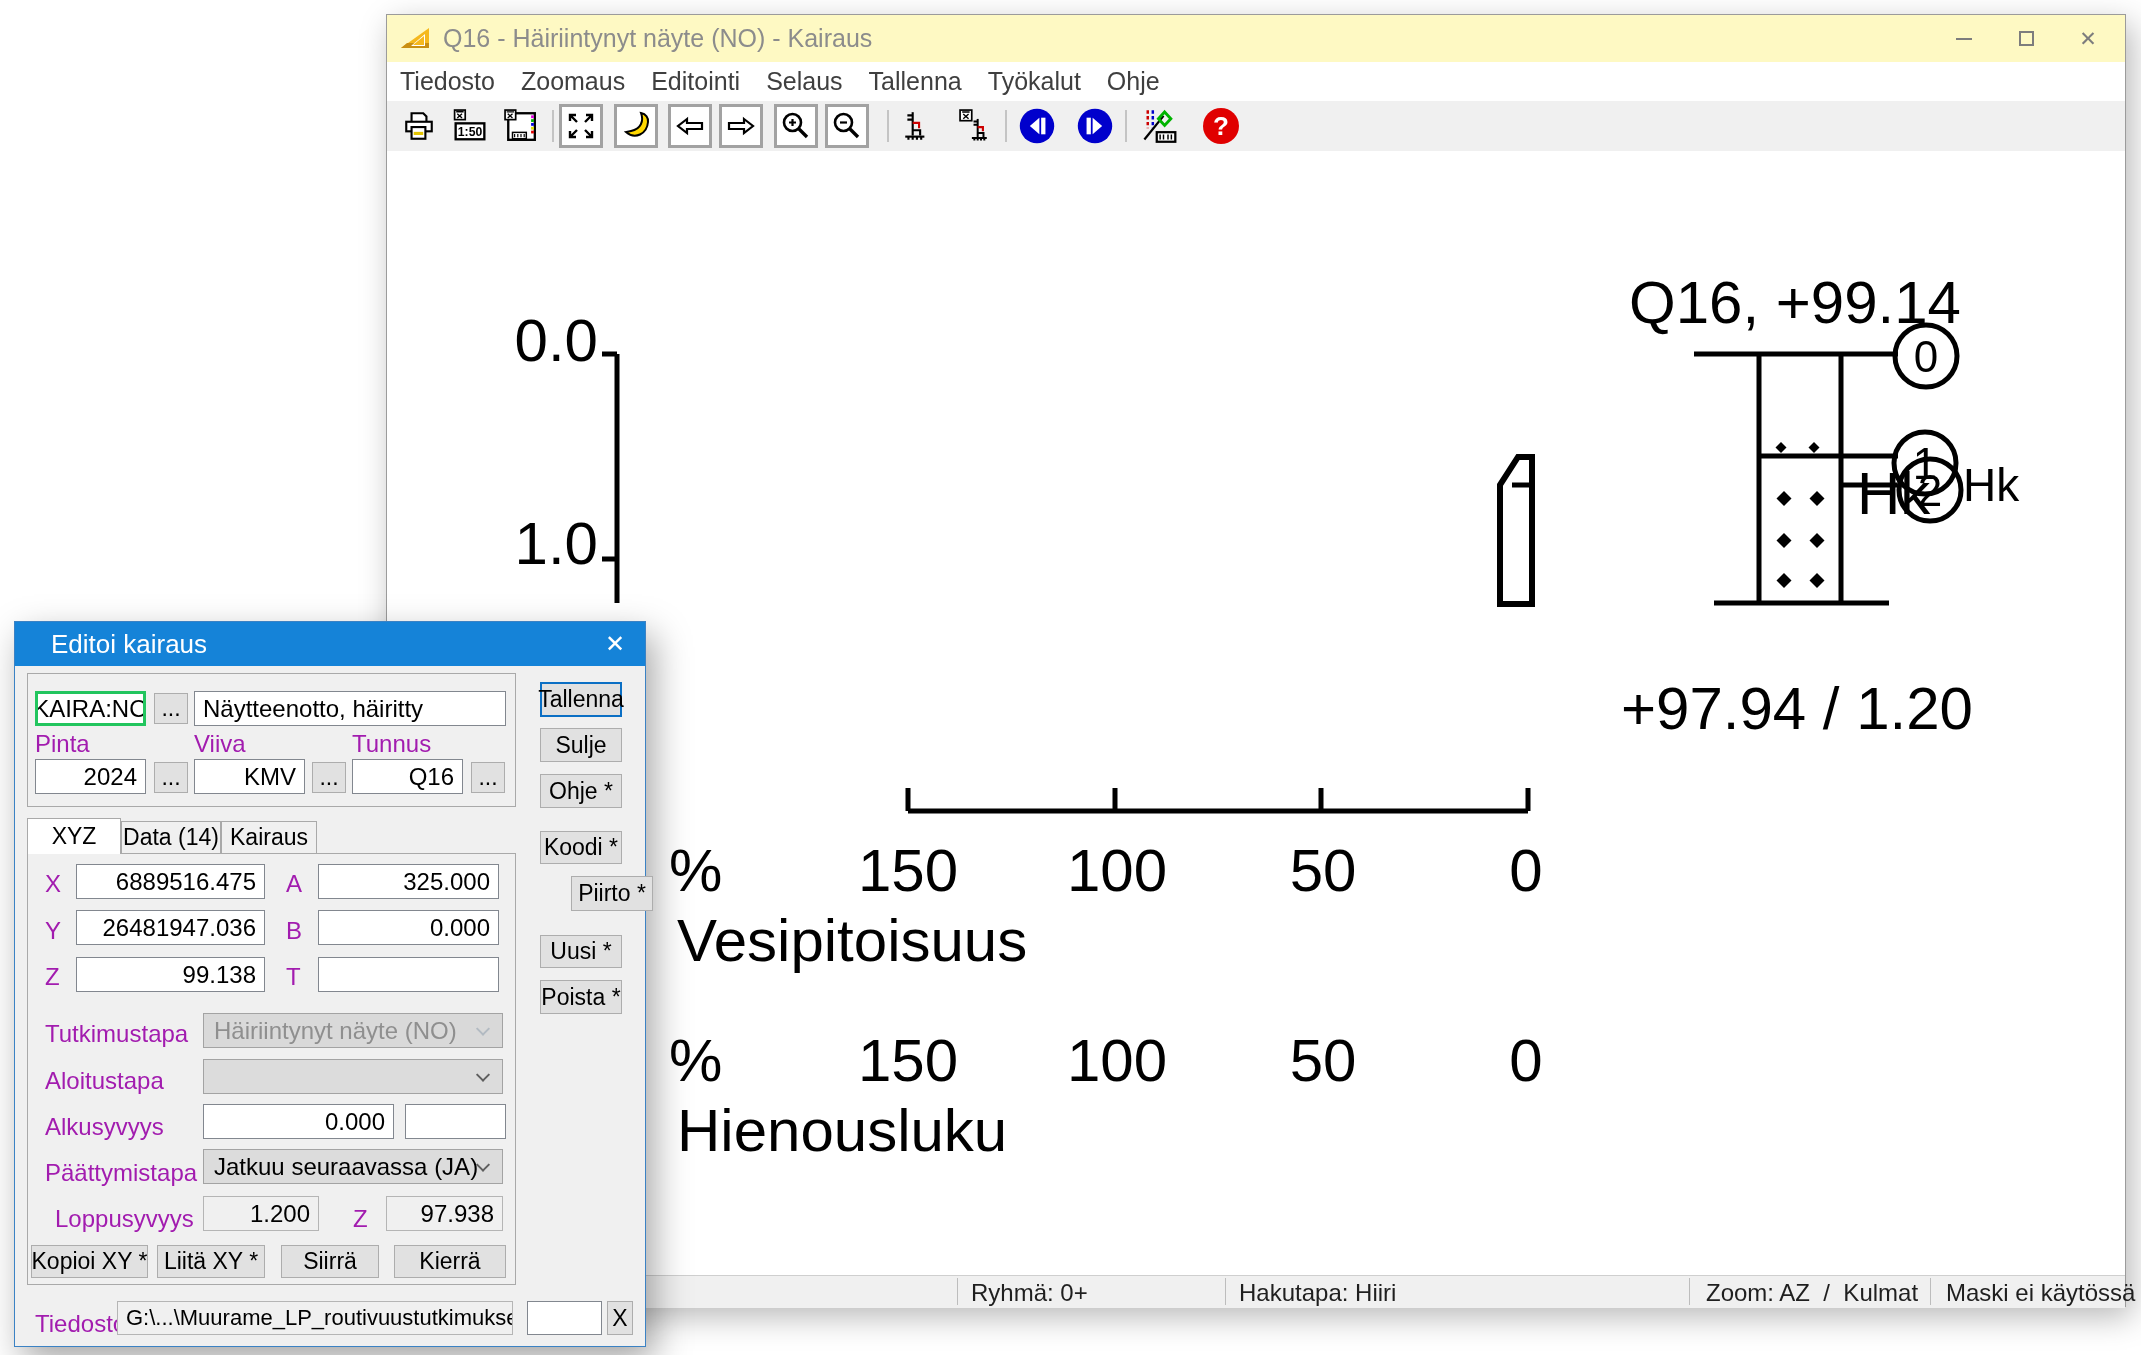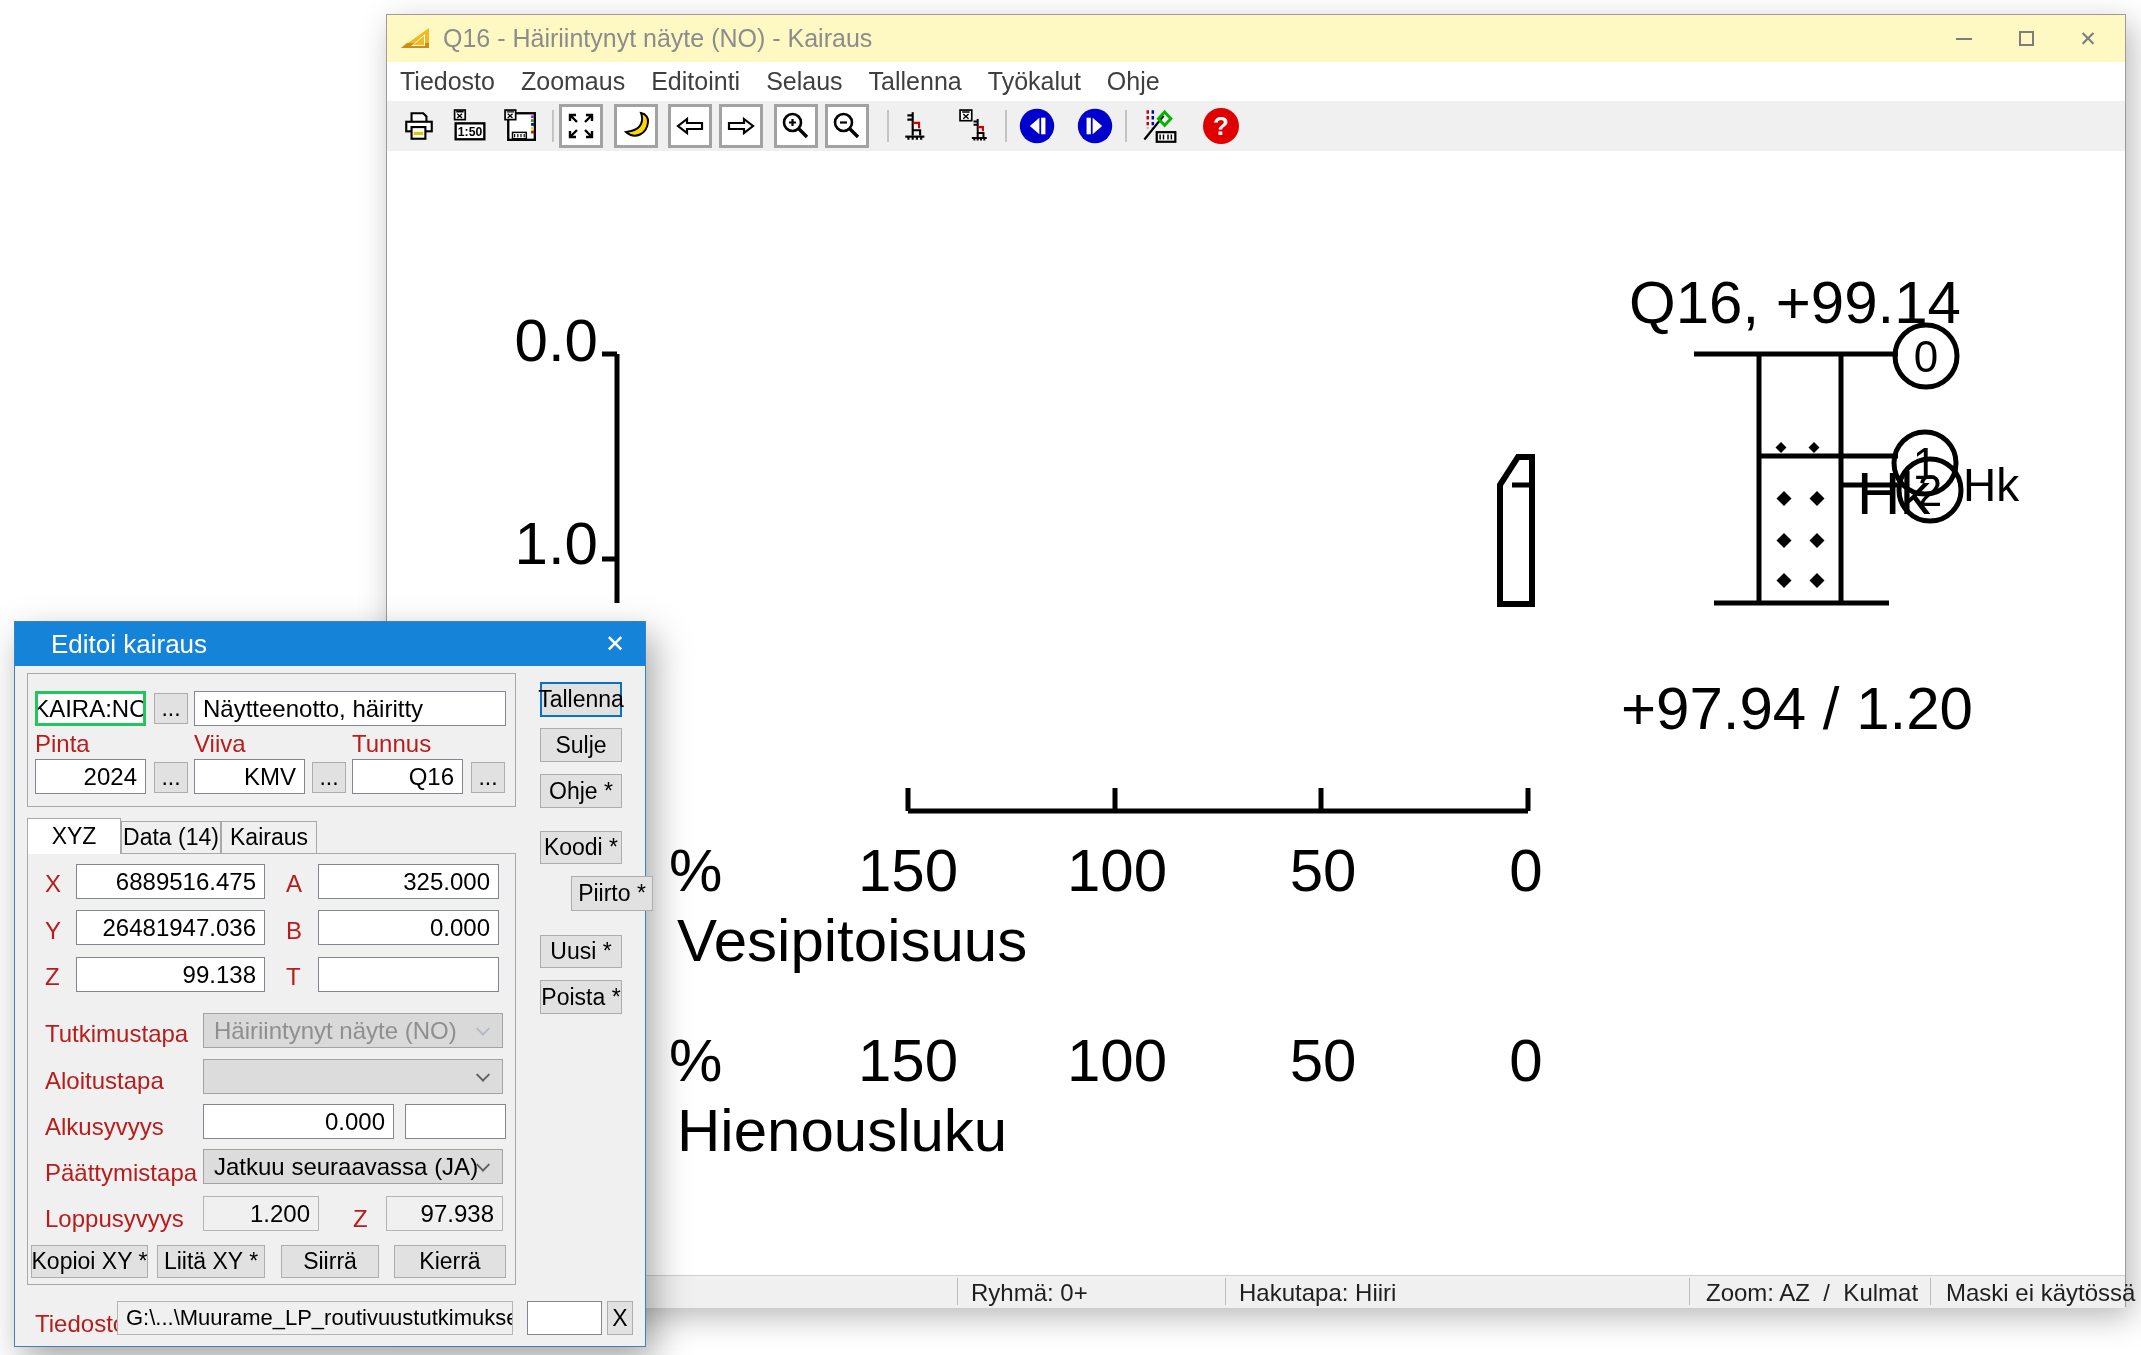--- a/index.html
+++ b/index.html
@@ -39,21 +39,21 @@
   .sb-sep{position:absolute;top:2px;bottom:3px;width:1px;background:#bdbdbd}
 
   
   .dlg{position:absolute;left:14px;top:621px;width:632px;height:726px;background:#f0f0f0;
        border:1px solid #3b82c4;box-shadow:8px 14px 34px rgba(0,0,0,.35)}
   .dlg-title{position:relative;height:44px;background:#1583d8;color:#fff;font-size:26px;
              display:flex;align-items:center;padding-left:36px}
   .dlg-close{position:absolute;right:0;top:0;width:60px;height:44px;display:flex;align-items:center;
              justify-content:center;color:#fff;font-size:24px}
   .gb{position:absolute;border:1px solid #a9a9a9}
-  .lbl{position:absolute;font-size:24px;color:#b91c1c;white-space:nowrap}
+  .lbl{position:absolute;font-size:24px;color:#a21caf;white-space:nowrap}
   .fld{position:absolute;background:#fff;border:1px solid #82878f;font-size:24px;color:#000;
        display:flex;align-items:center;padding:0 8px;overflow:hidden;white-space:pre}
   .fld.r{justify-content:flex-end}
   .fld.c{justify-content:center}
   .fld.ro{background:#f0f0f0;border-color:#b5b5b5}
   .fld.focus{border:3px solid #22c55e}
   .btn{position:absolute;background:#e1e1e1;border:1px solid #adadad;font-size:23px;color:#000;
        display:flex;align-items:center;justify-content:center;white-space:pre}
   .btn.def{border:2px solid #0b6fc4}
   .combo{position:absolute;background:#dcdcdc;border:1px solid #a3a3a3;font-size:24px;color:#000;
@@ -388,21 +388,21 @@
     <span class="lbl" style="left:30px;top:491px">Alkusyvyys</span>
     <div class="fld r" style="left:188px;top:482px;width:191px;height:35px">0.000</div>
     <div class="fld" style="left:390px;top:482px;width:101px;height:35px"></div>
 
     <span class="lbl" style="left:30px;top:537px">Päättymistapa</span>
     <div class="combo" style="left:188px;top:527px;width:300px;height:35px">
       <span>Jatkuu seuraavassa (JA)</span>
       <span class="chev"></span>
     </div>
 
-    <span class="lbl" style="left:30px;top:583px">Loppusyvyys</span>
+    <span class="lbl" style="left:40px;top:583px">Loppusyvyys</span>
     <div class="fld r ro" style="left:188px;top:574px;width:116px;height:35px">1.200</div>
     <span class="lbl" style="left:338px;top:583px">Z</span>
     <div class="fld r ro" style="left:371px;top:574px;width:117px;height:35px">97.938</div>
 
     <div class="btn" style="left:16px;top:623px;width:117px;height:33px">Kopioi XY *</div>
     <div class="btn" style="left:142px;top:623px;width:108px;height:33px">Liitä XY *</div>
     <div class="btn" style="left:266px;top:623px;width:98px;height:33px">Siirrä</div>
     <div class="btn" style="left:379px;top:623px;width:112px;height:33px">Kierrä</div>
 
     <span class="lbl" style="left:20px;top:688px">Tiedosto</span>

